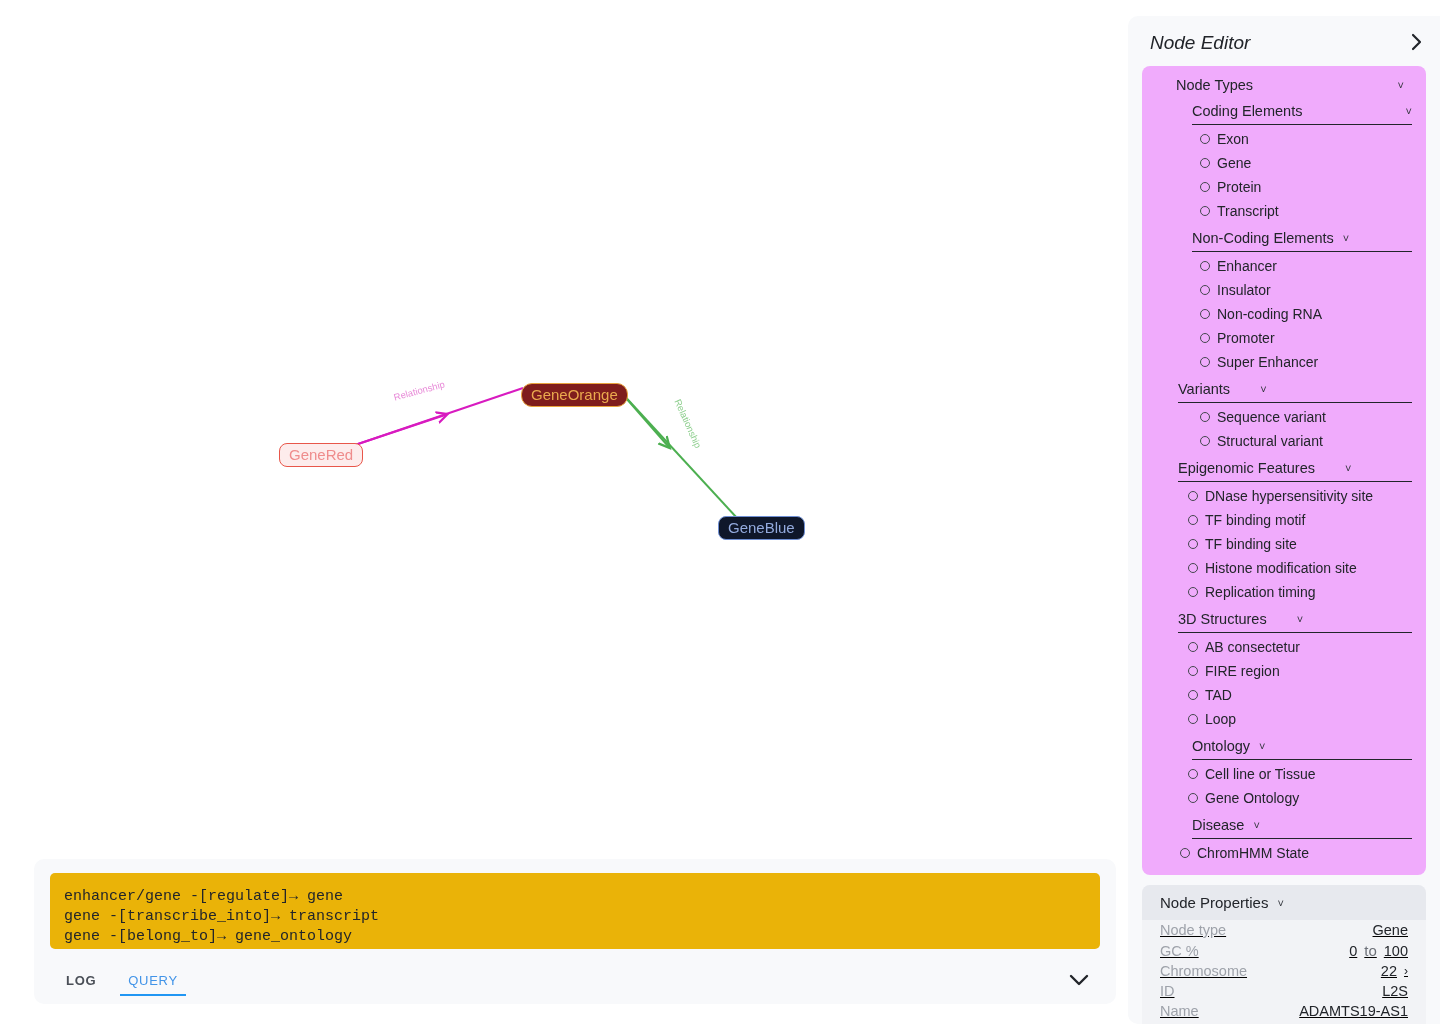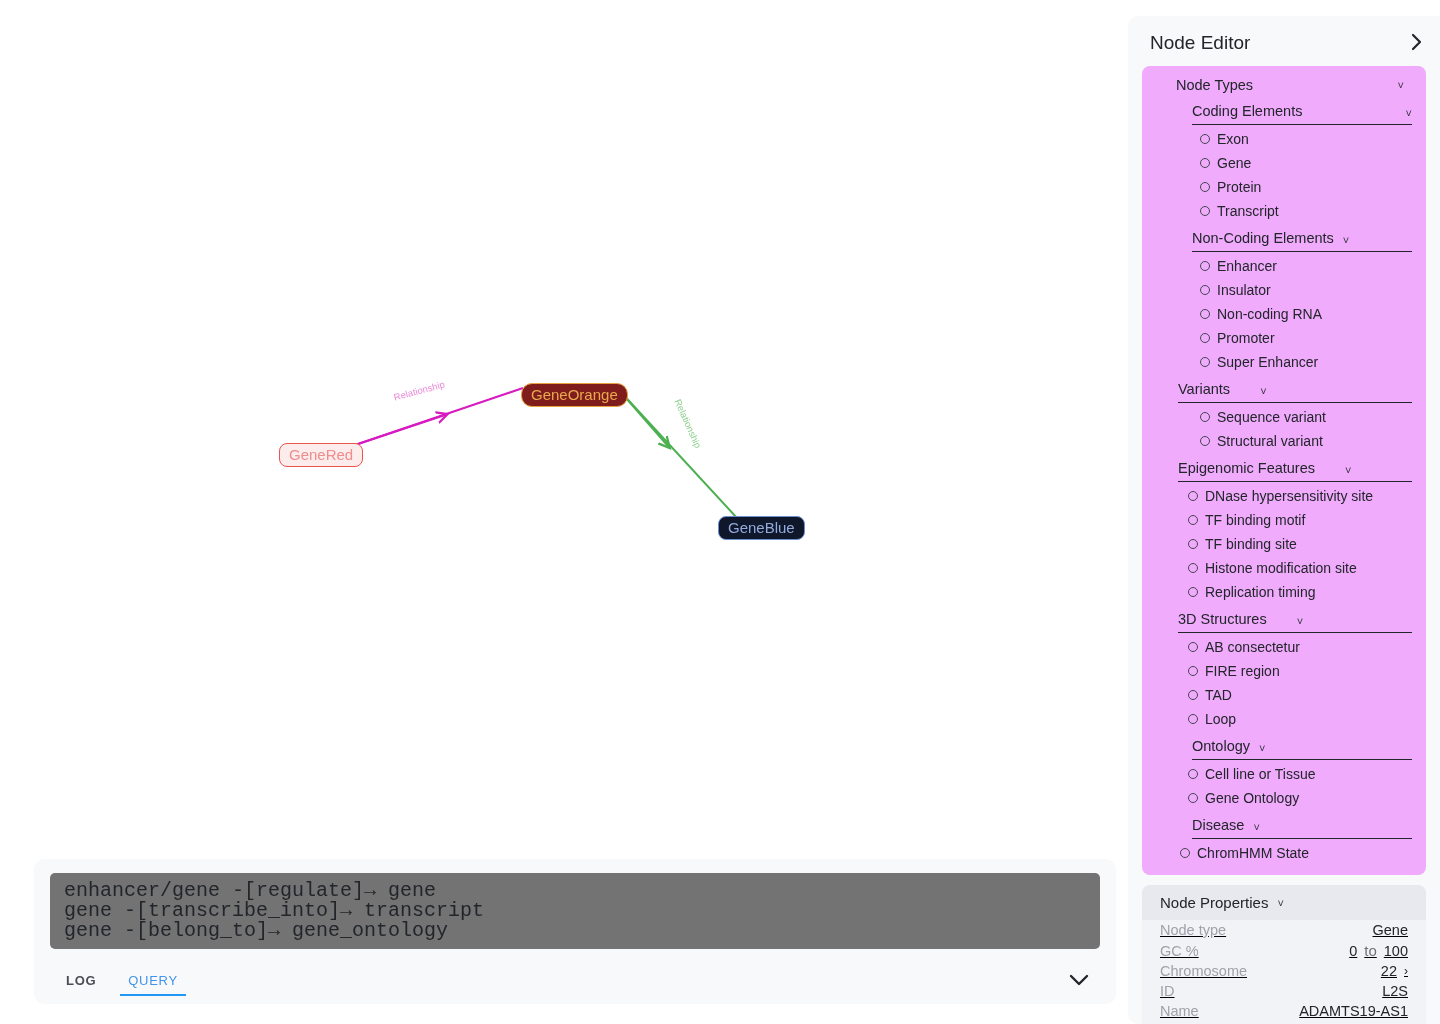--- a/index.html
+++ b/index.html
@@ -62,24 +62,24 @@
   .edge-label { position: absolute; font-size: 9.5px; white-space: nowrap; }
 
   
   .bottom-panel {
     position: absolute; left: 34px; top: 859px;
     width: 1082px; height: 145px;
     background: #f8f9fb; border-radius: 10px;
     padding: 14px 16px 0 16px;
   }
   .code-box {
-    background: #737373; border-radius: 5px;
-    padding: 8px 14px;
+    background: #eab308; border-radius: 5px;
+    padding: 14px 14px;
     font-family: "Liberation Mono", monospace;
-    font-size: 20px; line-height: 20px; color: #22252a;
+    font-size: 15px; line-height: 20px; color: #22252a;
     height: 76px; overflow: hidden;
   }
   .tabs-row {
     display: flex; align-items: flex-start; margin-top: 20px;
     position: relative; height: 46px;
   }
   .tab {
     font-size: 13px; letter-spacing: 0.7px; font-weight: 700;
     padding: 4px 16px 8px 16px; cursor: pointer;
   }
@@ -97,35 +97,36 @@
   
   .editor {
     position: absolute; left: 1128px; top: 16px;
     width: 312px; height: 1008px;
     background: #f8f9fb; border-radius: 10px 0 0 10px;
     padding: 0; overflow: hidden;
   }
   .editor-head {
     display: flex; align-items: center; justify-content: space-between;
     padding: 16px 18px 12px 22px;
+    font-style: italic;
   }
   .editor-title { font-size: 19px; color: #22252a; }
   .editor-chevron { font-size: 17px; color: #22252a; cursor: pointer; line-height: 1; }
 
   .card {
     background: #f0abfc; border-radius: 8px;
     margin: 0 14px 10px 14px; padding: 8px 0 10px 0;
   }
   .row-l1 {
     display: flex; align-items: center; justify-content: space-between;
     font-size: 14.5px; color: #22252a;
     padding: 3px 22px 3px 34px; cursor: pointer;
   }
   .row-l2 {
-    display: flex; align-items: flex-end;
+    display: flex; align-items: center;
     font-size: 14.5px; color: #22252a;
     margin: 4px 14px 2px 50px;
     padding: 3px 0 5px 0;
     border-bottom: 1.2px solid #22252a;
     cursor: pointer;
   }
   .row-l2 .chev { margin-left: 9px; }
   .row-l2.shallow { margin-left: 36px; gap: 21px; }
   .chev { font-size: 11px; color: #33363d; }
   .opt {

